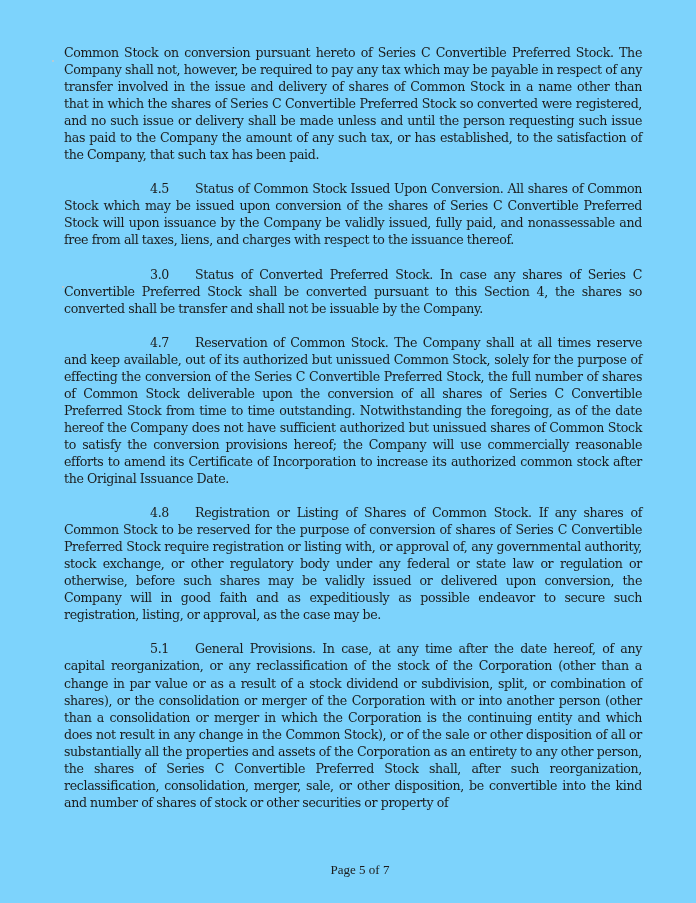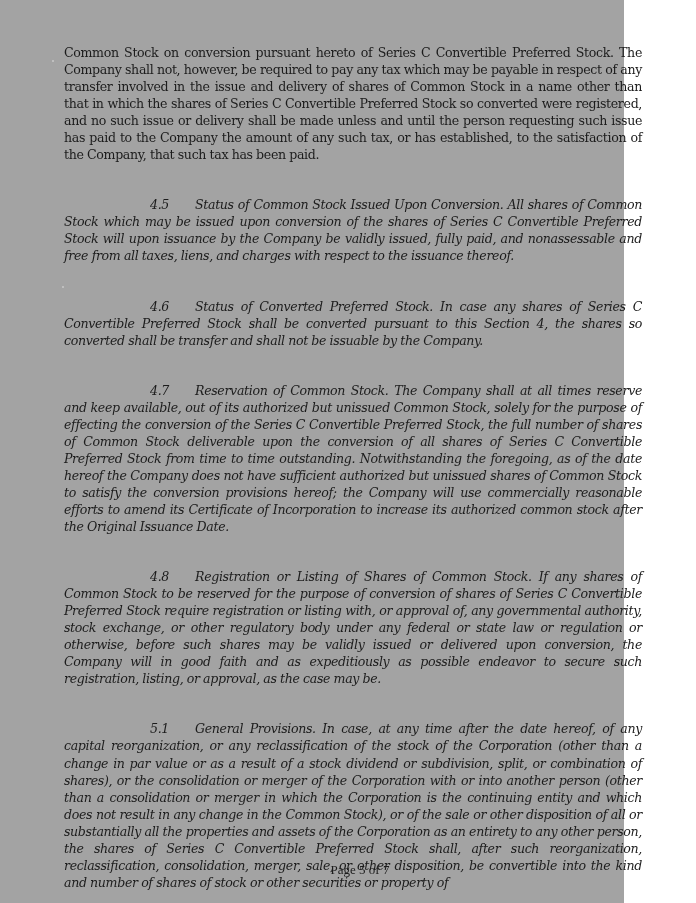--- a/index.html
+++ b/index.html
@@ -1,29 +1,29 @@
 <!DOCTYPE html>
 <html><head>
   <meta charset="utf-8">
   <style>
     html, body { margin: 0; padding: 0; background: #ffffff; }
     body { width: 696px; height: 903px; position: relative; overflow: hidden; }
     .page {
-      position: absolute; left: 0; top: 0; width: 624px; height: 903px;
-      background: #a3a3a3;
+      position: absolute; left: 0; top: 0; width: 696px; height: 903px;
+      background: #7dd3fc;
       font-family: "DejaVu Serif", "Liberation Serif", serif;
       color: #1c1c1c;
     }
     .body-text {
       position: absolute; left: 64px; top: 44px; width: 578px;
       font-size: 12.6px; line-height: 17.05px; letter-spacing: -0.35px;
       word-spacing: -0.2px;
     }
     .para { margin: 0; text-align: justify; text-align-last: left; }
-    .para + .para { margin-top: 33px; font-style: italic; }
+    .para + .para { margin-top: 17px; }
     .para.first-cont { text-indent: 0; }
     .num { display: inline-block; width: 45px; margin-left: 86px; text-indent: 0; }
     .sec-head { margin: 0; margin-top: 17px; }
     .sec-head .snum { display: inline-block; width: 43px; margin-left: 45px; }
     .sec-head .stitle { text-decoration: underline; }
     .footer {
       position: absolute; left: 0; width: 696px; top: 862px; text-align: center;
       font-family: "Liberation Serif", serif; font-size: 13px; color: #1c1c1c; padding-left: 12px;
     }
     .speck { position: absolute; width: 2px; height: 2px; background: #c8c8c8; border-radius: 1px; }
@@ -33,21 +33,21 @@
 
 <div class="page">
   <div class="speck" style="left:52px; top:60px;"></div>
   <div class="speck" style="left:62px; top:286px;"></div>
 
   <div class="body-text">
     <p class="para first-cont">Common Stock on conversion pursuant hereto of Series C Convertible Preferred Stock.  The Company shall not, however, be required to pay any tax which may be payable in respect of any transfer involved in the issue and delivery of shares of Common Stock in a name other than that in which the shares of Series C Convertible Preferred Stock so converted were registered, and no such issue or delivery shall be made unless and until the person requesting such issue has paid to the Company the amount of any such tax, or has established, to the satisfaction of the Company, that such tax has been paid.</p>
 
     <p class="para"><span class="num">4.5</span><span>Status of Common Stock Issued Upon Conversion.  All shares of Common Stock which may be issued upon conversion of the shares of Series C Convertible Preferred Stock will upon issuance by the Company be validly issued, fully paid, and nonassessable and free from all taxes, liens, and charges with respect to the issuance thereof.</span></p>
 
-    <p class="para"><span class="num">4.6</span><span>Status of Converted Preferred Stock.  In case any shares of Series C Convertible Preferred Stock shall be converted pursuant to this Section 4, the shares so converted shall be transfer and shall not be issuable by the Company.</span></p>
+    <p class="para"><span class="num">3.0</span><span>Status of Converted Preferred Stock.  In case any shares of Series C Convertible Preferred Stock shall be converted pursuant to this Section 4, the shares so converted shall be transfer and shall not be issuable by the Company.</span></p>
 
     <p class="para"><span class="num">4.7</span><span>Reservation of Common Stock.  The Company shall at all times reserve and keep available, out of its authorized but unissued Common Stock, solely for the purpose of effecting the conversion of the Series C Convertible Preferred Stock, the full number of shares of Common Stock deliverable upon the conversion of all shares of Series C Convertible Preferred Stock from time to time outstanding.  Notwithstanding the foregoing, as of the date hereof the Company does not have sufficient authorized but unissued shares of Common Stock to satisfy the conversion provisions hereof; the Company will use commercially reasonable efforts to amend its Certificate of Incorporation to increase its authorized common stock after the Original Issuance Date.</span></p>
 
     <p class="para"><span class="num">4.8</span><span>Registration or Listing of Shares of Common Stock.  If any shares of Common Stock to be reserved for the purpose of conversion of shares of Series C Convertible Preferred Stock require registration or listing with, or approval of, any governmental authority, stock exchange, or other regulatory body under any federal or state law or regulation or otherwise, before such shares may be validly issued or delivered upon conversion, the Company will in good faith and as expeditiously as possible endeavor to secure such registration, listing, or approval, as the case may be.</span></p>
 
 
     <p class="para"><span class="num">5.1</span><span>General Provisions.  In case, at any time after the date hereof, of any capital reorganization, or any reclassification of the stock of the Corporation (other than a change in par value or as a result of a stock dividend or subdivision, split, or combination of shares), or the consolidation or merger of the Corporation with or into another person (other than a consolidation or merger in which the Corporation is the continuing entity and which does not result in any change in the Common Stock), or of the sale or other disposition of all or substantially all the properties and assets of the Corporation as an entirety to any other person, the shares of Series C Convertible Preferred Stock shall, after such reorganization, reclassification, consolidation, merger, sale, or other disposition, be convertible into the kind and number of shares of stock or other securities or property of</span></p>
   </div>
 
   <div class="footer">Page 5 of 7</div>

